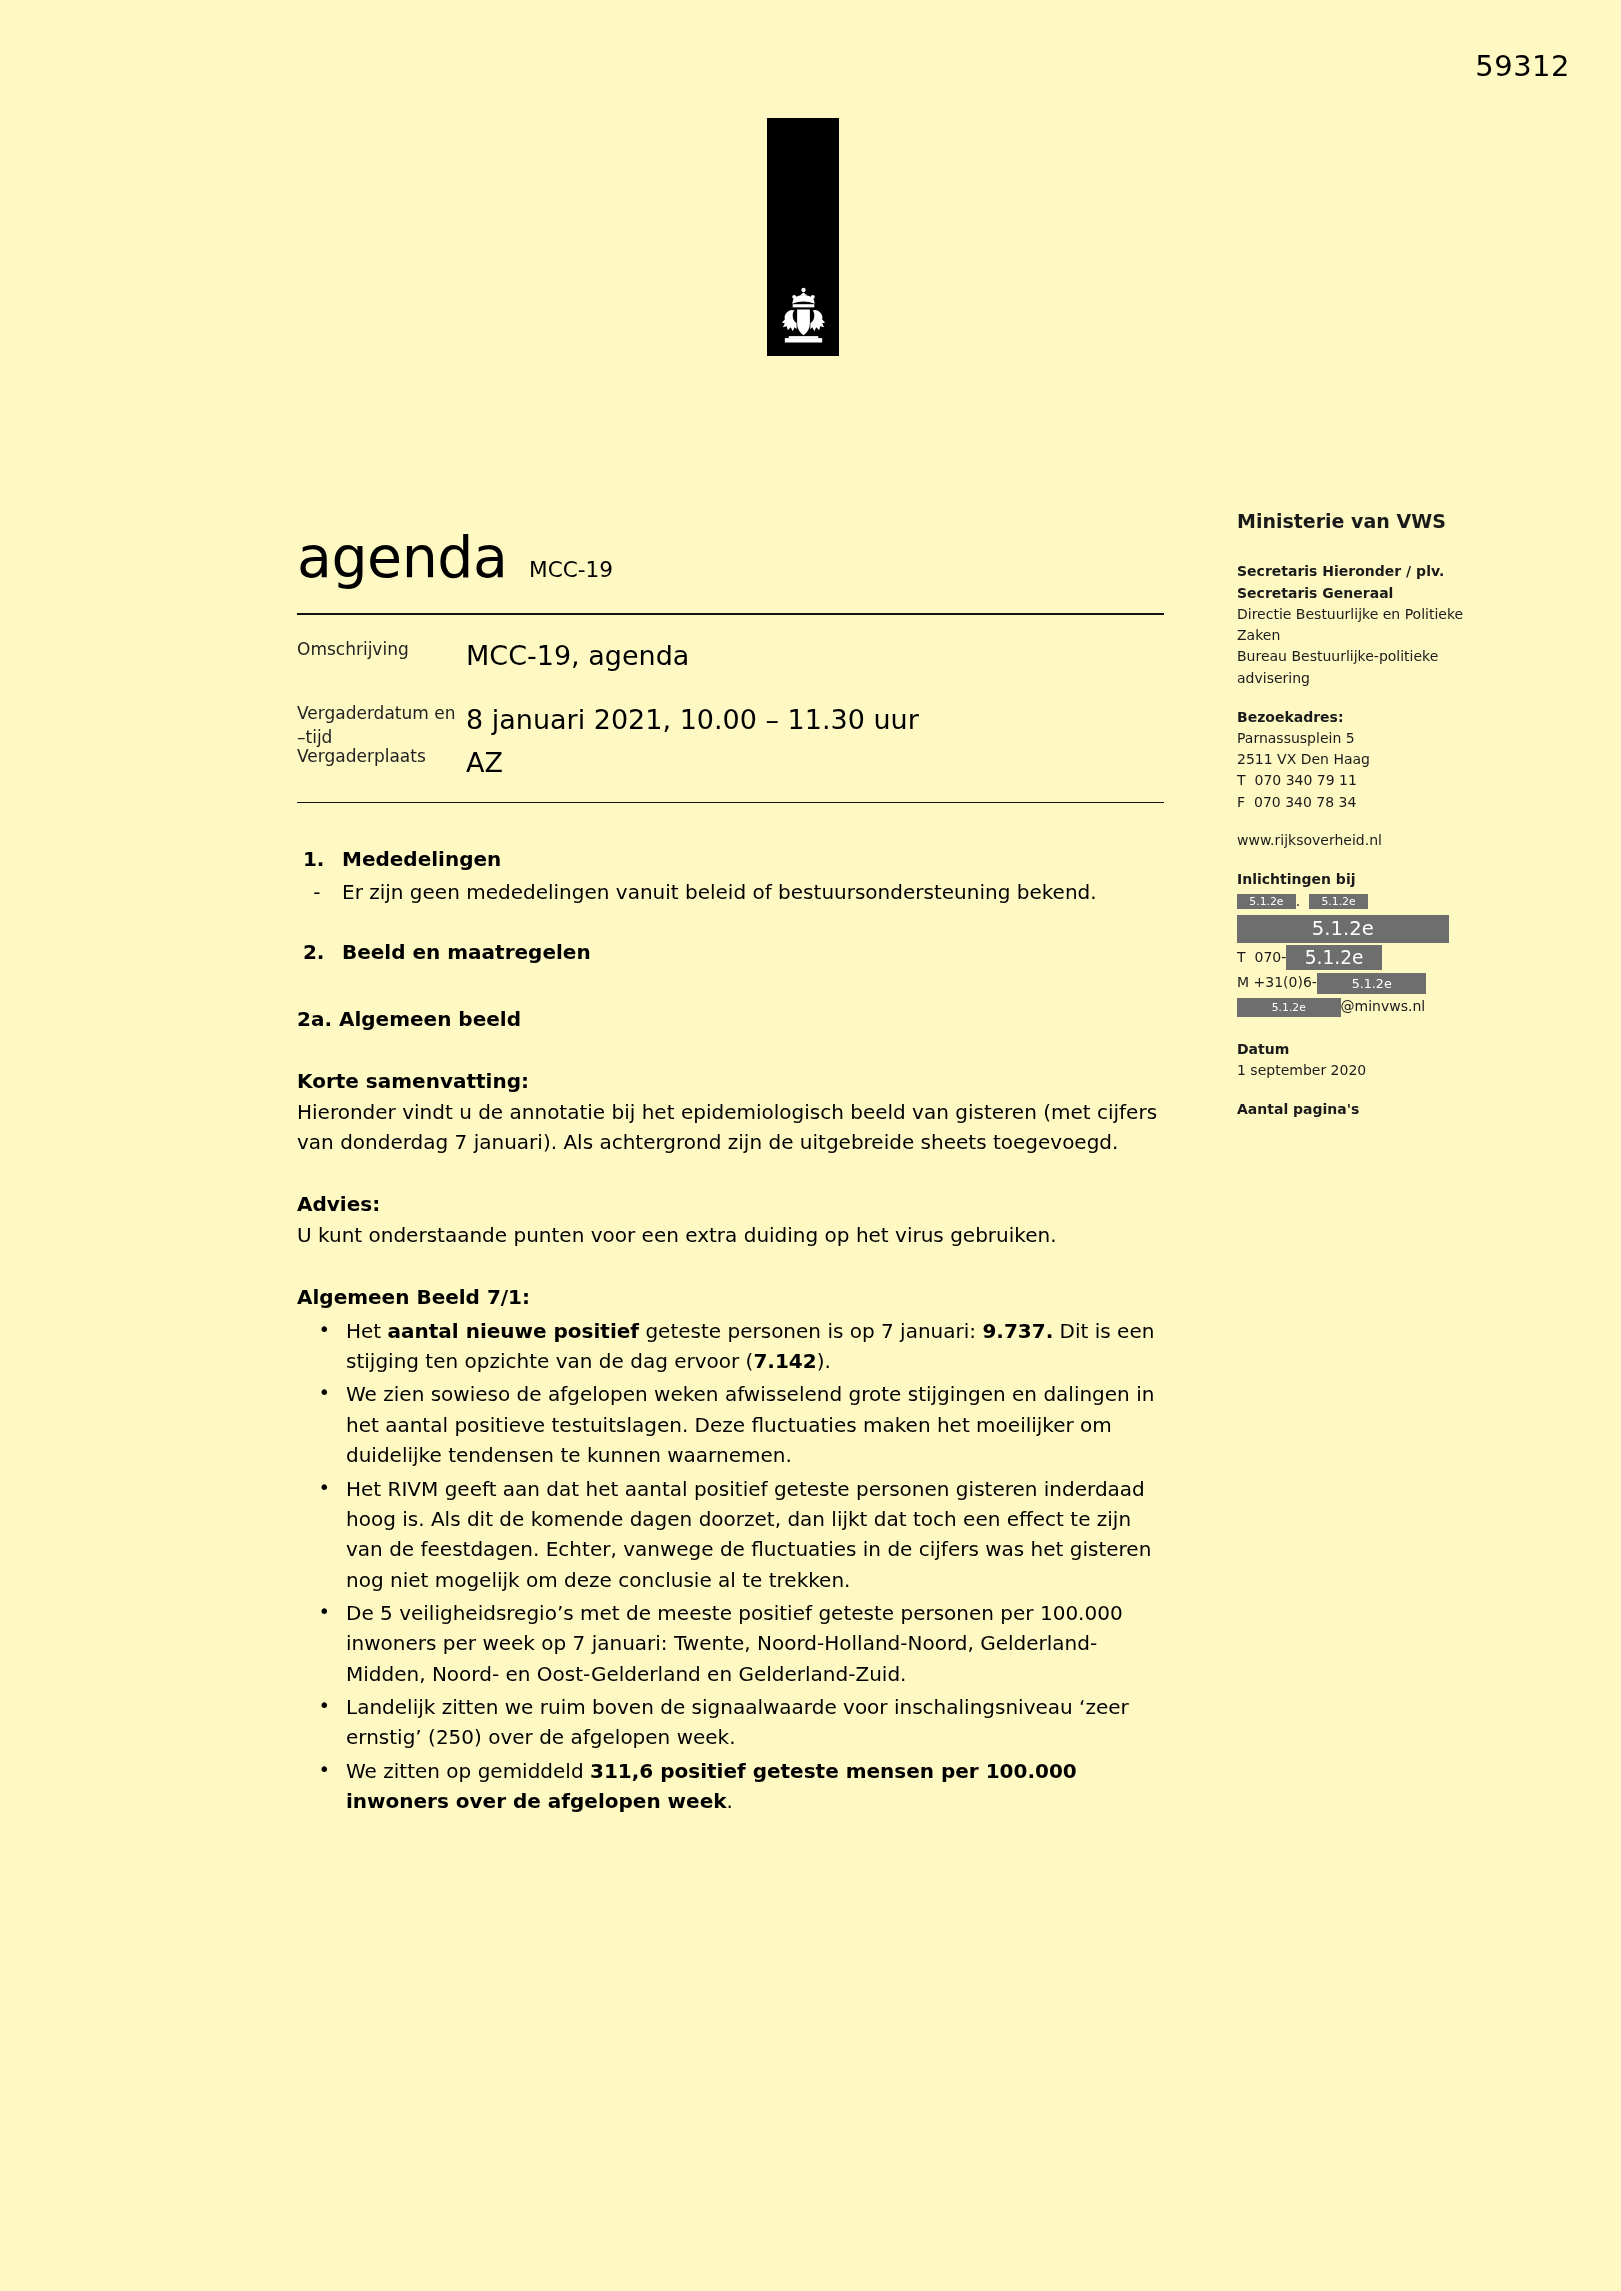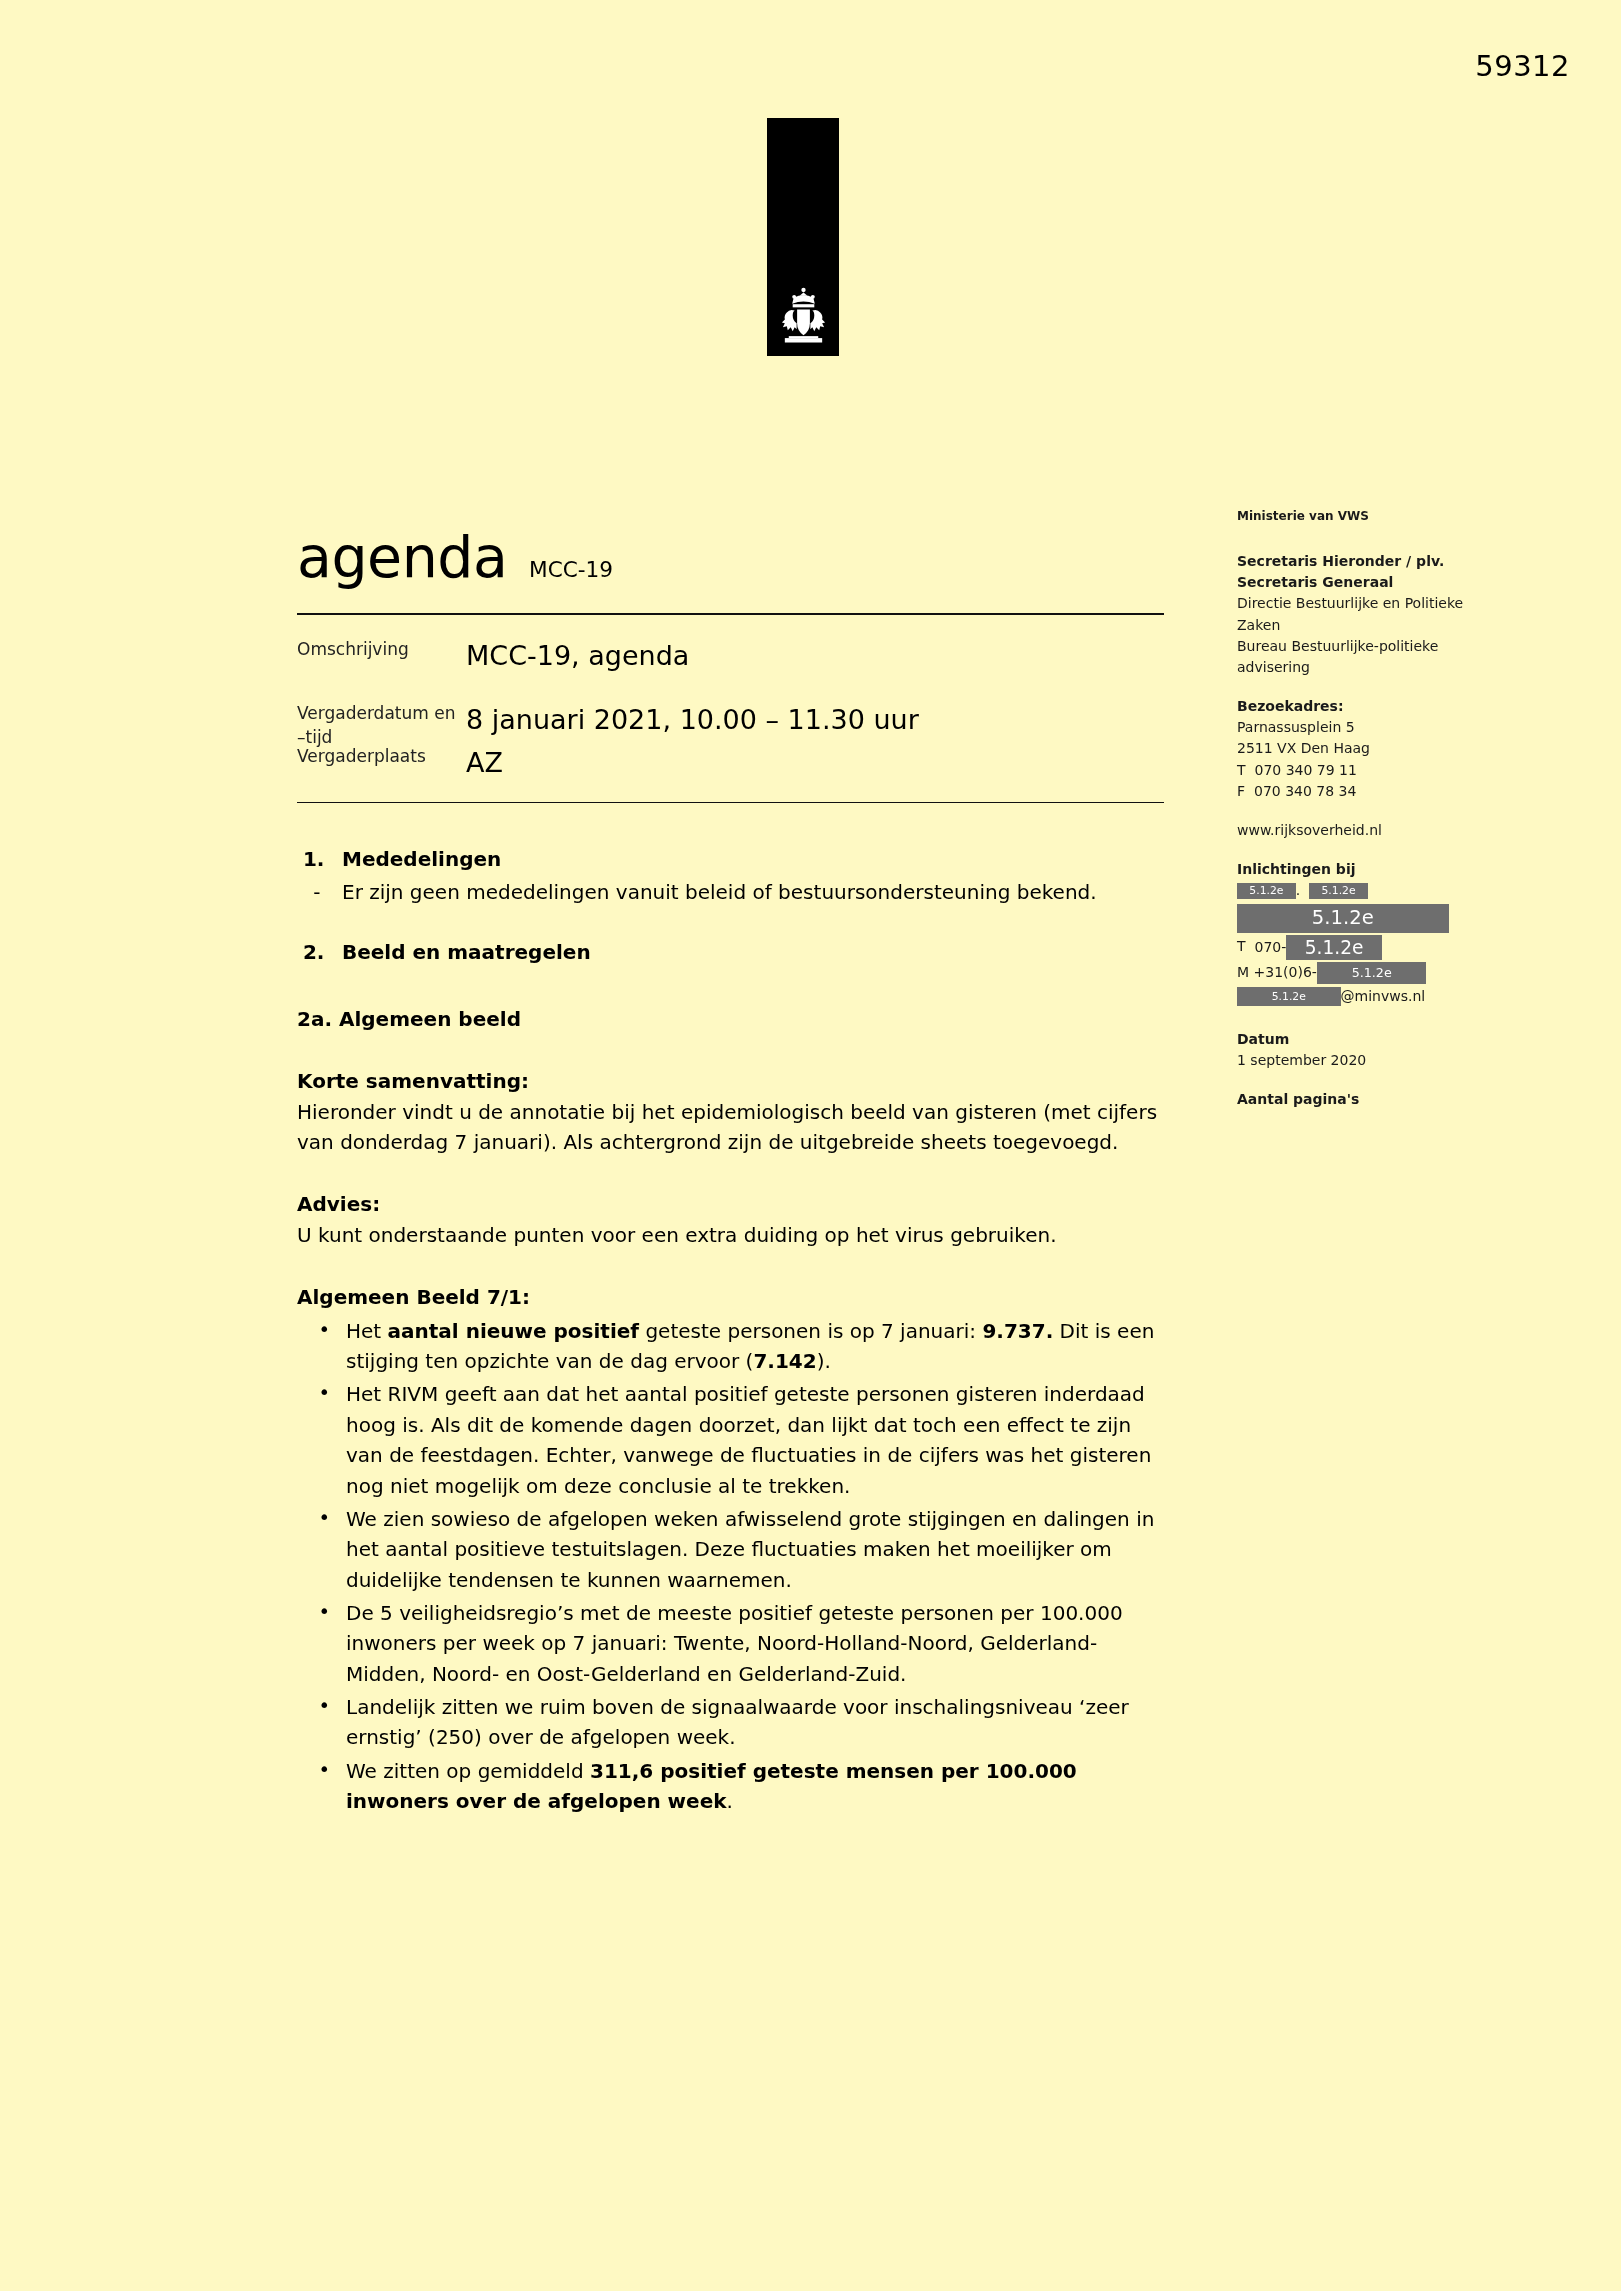--- a/index.html
+++ b/index.html
@@ -179,21 +179,21 @@
     width: 294px;
     font-size: 14px;
     line-height: 1.52;
     color: #1a1a1a;
   }
   .sb-strong { font-weight: bold; }
   .sb-block { margin-top: 17.6px; }
   .sb-tight { margin-top: 0; }
   .sb-title {
     font-weight: bold;
-    font-size: 12px;
+    font-size: 19px;
     margin-bottom: 25.5px;
   }
   .sb-line { display: block; }
 
   
   .redact {
     display: inline-block;
     background: #6e6e6e;
     color: #ffffff;
     text-align: center;
@@ -307,22 +307,22 @@
       <div class="para-heading">Korte samenvatting:</div>
       <div class="para">Hieronder vindt u de annotatie bij het epidemiologisch beeld van gisteren (met cijfers van donderdag 7 januari). Als achtergrond zijn de uitgebreide sheets toegevoegd.</div>
 
       <div class="para-heading">Advies:</div>
       <div class="para">U kunt onderstaande punten voor een extra duiding op het virus gebruiken.</div>
 
       <div class="para-heading">Algemeen Beeld 7/1:</div>
 
       <ul class="bullets" id="bullet-list">
           <li><span>Het </span><b>aantal nieuwe positief</b><span> geteste personen is op 7 januari: </span><b>9.737.</b><span> Dit is een stijging ten opzichte van de dag ervoor (</span><b>7.142</b><span>).</span></li>
+          <li><span>We zien sowieso de afgelopen weken afwisselend grote stijgingen en dalingen in het aantal positieve testuitslagen. Deze fluctuaties maken het moeilijker om duidelijke tendensen te kunnen waarnemen.</span></li>
           <li><span>Het RIVM geeft aan dat het aantal positief geteste personen gisteren inderdaad hoog is. Als dit de komende dagen doorzet, dan lijkt dat toch een effect te zijn van de feestdagen. Echter, vanwege de fluctuaties in de cijfers was het gisteren nog niet mogelijk om deze conclusie al te trekken.</span></li>
-          <li><span>We zien sowieso de afgelopen weken afwisselend grote stijgingen en dalingen in het aantal positieve testuitslagen. Deze fluctuaties maken het moeilijker om duidelijke tendensen te kunnen waarnemen.</span></li>
           <li><span>De 5 veiligheidsregio’s met de meeste positief geteste personen per 100.000 inwoners per week op 7 januari: Twente, Noord-Holland-Noord, Gelderland-Midden, Noord- en Oost-Gelderland en Gelderland-Zuid.</span></li>
           <li><span>Landelijk zitten we ruim boven de signaalwaarde voor inschalingsniveau ‘zeer ernstig’ (250) over de afgelopen week.</span></li>
           <li><span>We zitten op gemiddeld </span><b>311,6 positief geteste mensen per 100.000 inwoners over de afgelopen week</b><span>.</span></li>
         </ul>
 
     </div>
   </div>
 
   <div class="sidebar">
 

